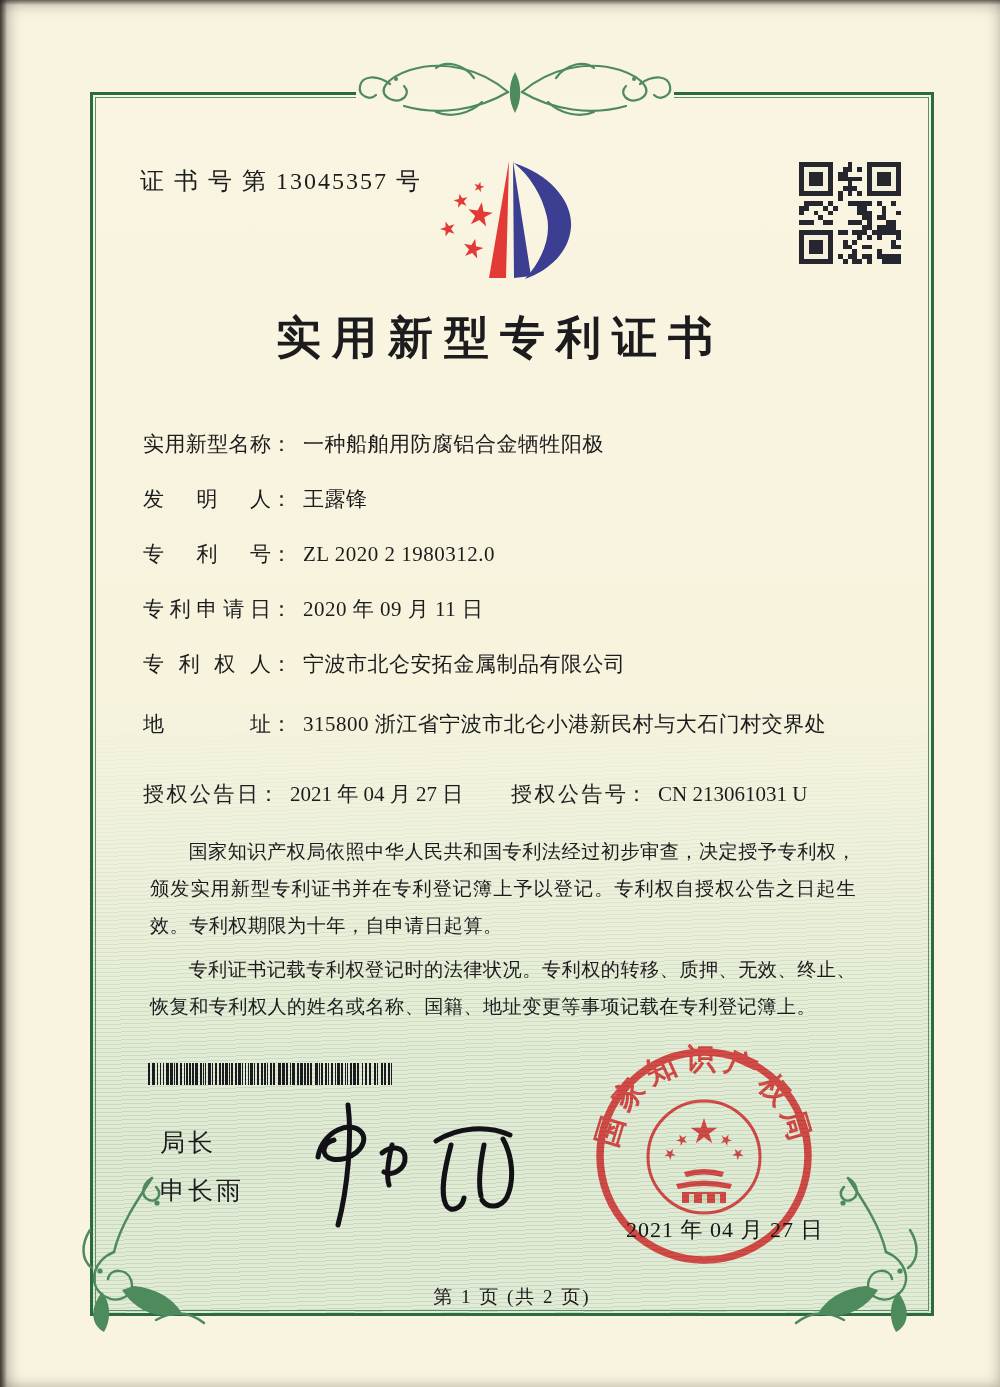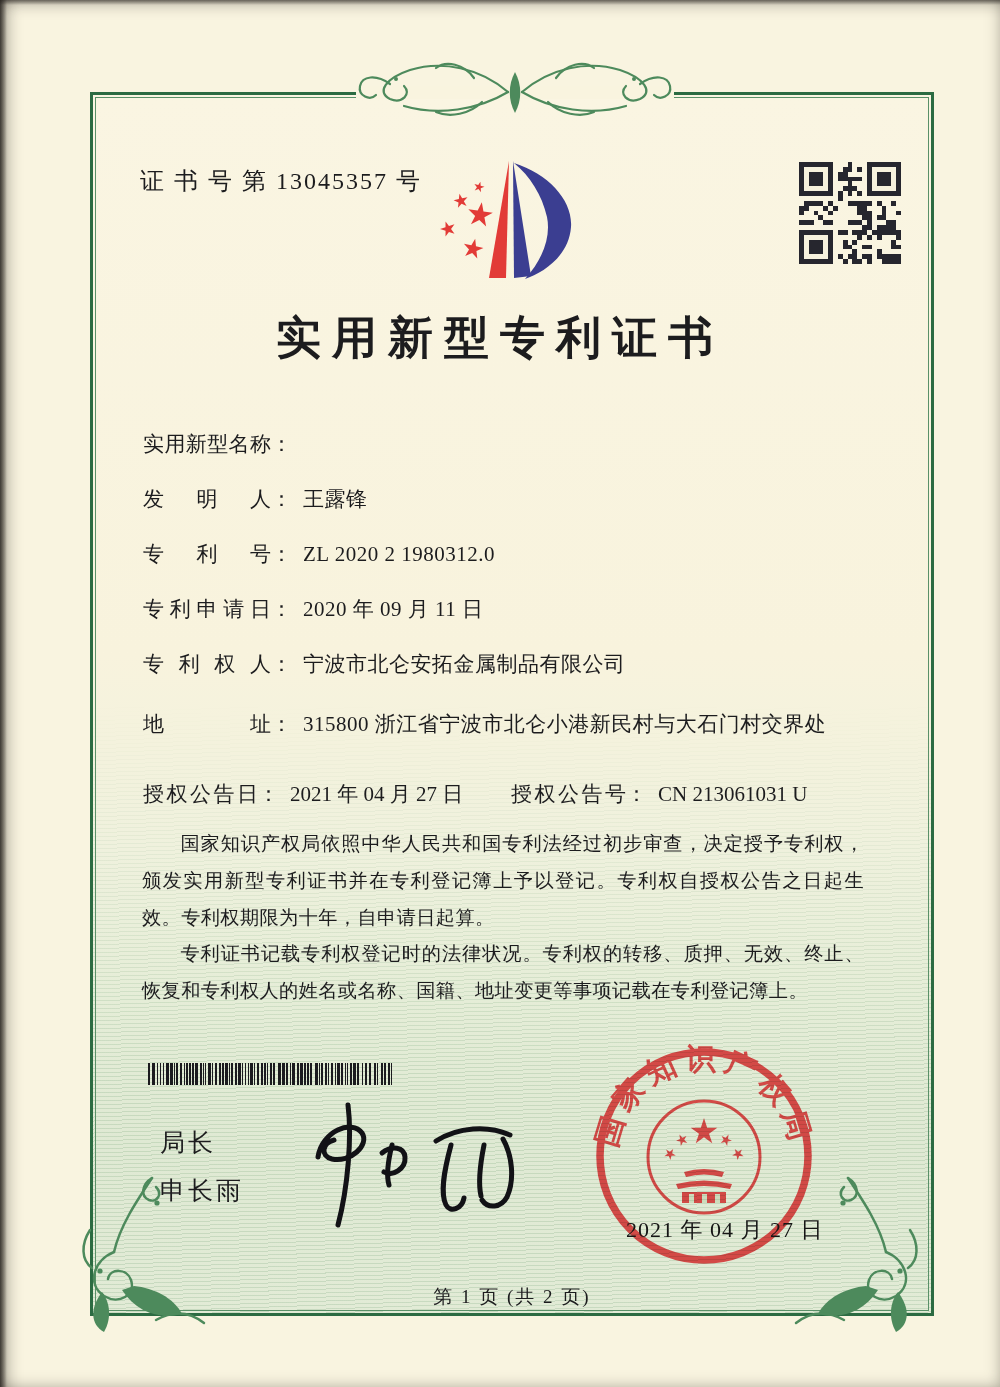--- a/index.html
+++ b/index.html
@@ -43,21 +43,21 @@
   .fcolon{margin-right:11px;}
   .fvalue{letter-spacing:.5px;}
 
   .grant{position:absolute;left:143px;top:780px;width:760px;font-size:21px;white-space:nowrap;}
   .grant .pair{display:inline-flex;align-items:baseline;}
   .grant .p2{position:absolute;left:368px;top:0;}
   .glabel{display:inline-block;width:115px;text-align:justify;text-align-last:justify;}
 
   .body-text{position:absolute;left:142px;top:826px;width:722px;font-size:19.2px;line-height:36.8px;
          text-align:justify;letter-spacing:.4px;}
-  .body-text p{margin:0;text-indent:2em;}
+  .body-text p{margin:8px;text-indent:2em;}
 
   .barcode{position:absolute;left:148px;top:1063px;width:250px;height:22px;}
 
   .officer{position:absolute;left:140px;top:1128px;font-size:25px;line-height:30px;letter-spacing:3px;margin-left:20px;}
   .officer .name{margin-top:18px;text-align:right;}
 
   .signature{position:absolute;left:288px;top:1094px;width:252px;height:140px;}
 
   .seal{position:absolute;left:588px;top:1040px;width:232px;height:232px;mix-blend-mode:multiply;opacity:.93;}
   .seal-date{position:absolute;left:626px;top:1215px;font-size:22px;letter-spacing:1px;z-index:5;color:#151515;}
@@ -262,20 +262,21 @@
       <rect x="19" y="20" width="1" height="1" fill="#26262e"></rect>
       <rect x="20" y="20" width="1" height="1" fill="#26262e"></rect>
     </svg>
 
   <h1 class="title">实用新型专利证书</h1>
 
   <div class="fields">
     <div class="frow">
       <span class="flabel">实用新型名称</span>
         <span class="fcolon">：</span>
+        <span class="fvalue">一种船舶用防腐铝合金牺牲阳极</span>
     </div>
     <div class="frow">
       <span class="flabel">发明人</span>
         <span class="fcolon">：</span>
         <span class="fvalue">王露锋</span>
     </div>
     <div class="frow">
       <span class="flabel">专利号</span>
         <span class="fcolon">：</span>
         <span class="fvalue">ZL 2020 2 1980312.0</span>

